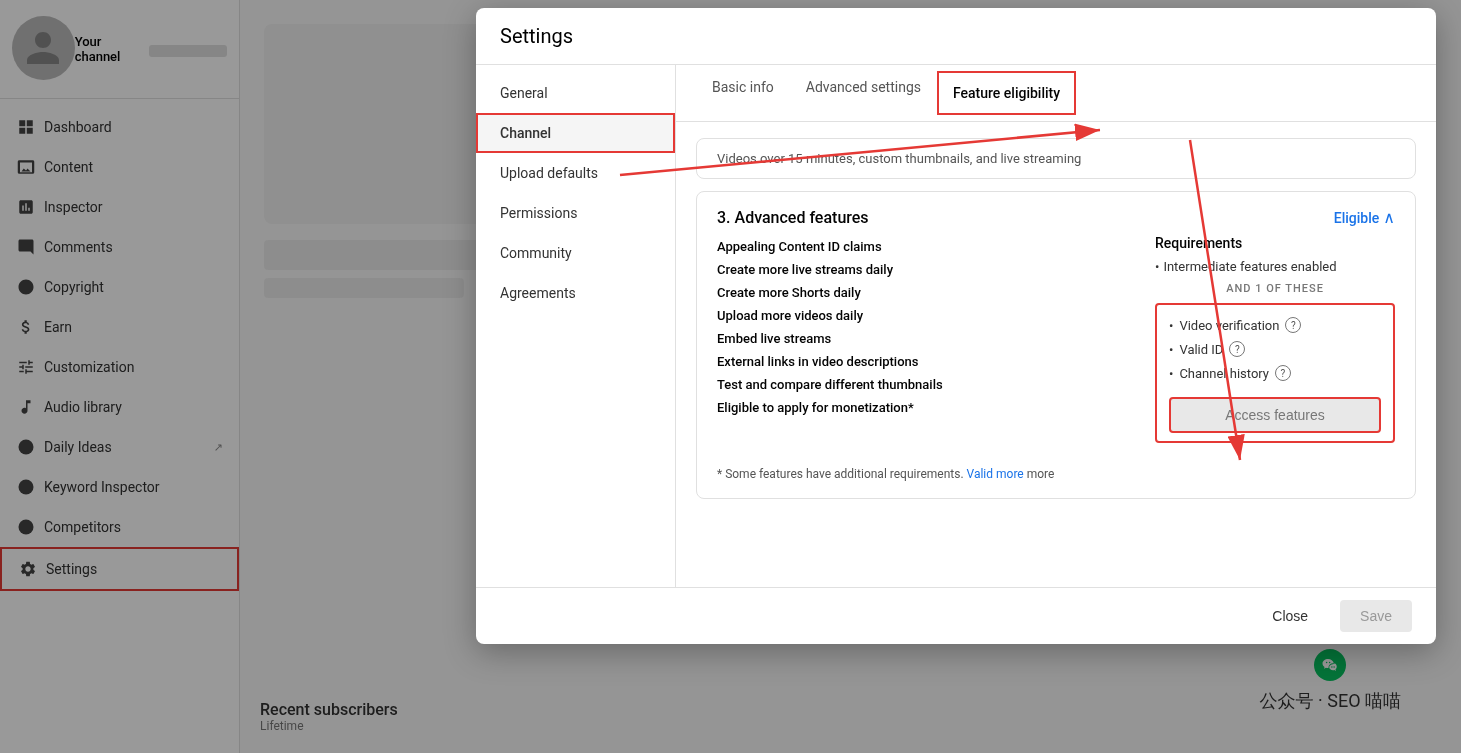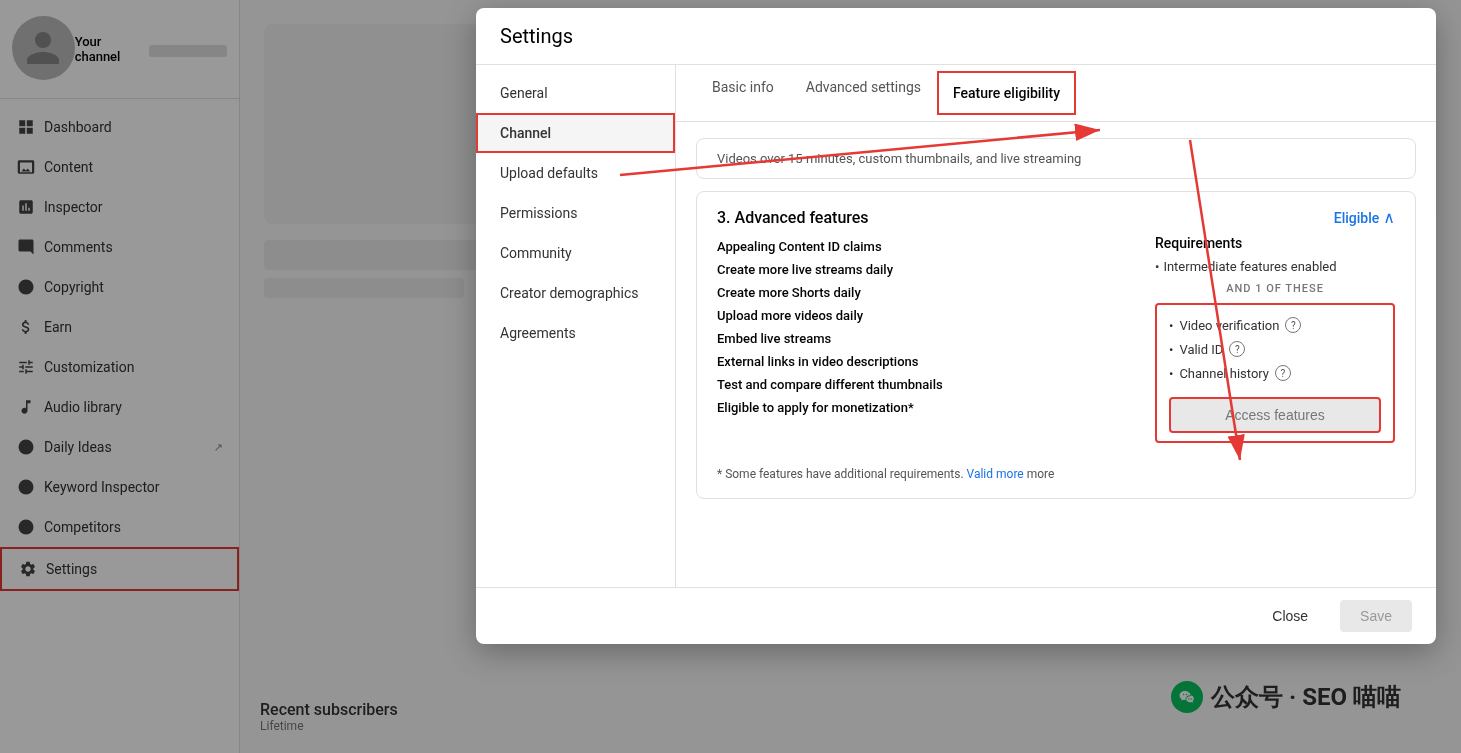--- a/index.html
+++ b/index.html
@@ -130,23 +130,24 @@
 
     
     .watermark {
       position: absolute;
       bottom: 40px;
       right: 60px;
       z-index: 0;
       display: flex;
       align-items: center;
       gap: 8px;
-      font-size: 24px;
-      font-weight: bold;
+      font-size: 18px;
+      font-weight: normal;
       color: #333;
+      flex-direction: column;
     }
 
     .wechat-icon {
       width: 32px; height: 32px;
       background: #07c160;
       border-radius: 50%;
       display: flex; align-items: center; justify-content: center;
       color: white;
       font-size: 18px;
     }
@@ -612,23 +613,20 @@
         <span>Channel</span>
       </div>
       <div class="modal-nav-item">
         <span>Upload defaults</span>
       </div>
       <div class="modal-nav-item">
         <span>Permissions</span>
       </div>
       <div class="modal-nav-item">
         <span>Community</span>
-      </div>
-      <div class="modal-nav-item">
-        <span>Creator demographics</span>
       </div>
       <div class="modal-nav-item">
         <span>Agreements</span>
       </div>
     </div>
 
     <div class="modal-right">
 
       <div class="modal-tabs">
         <div class="modal-tab">

